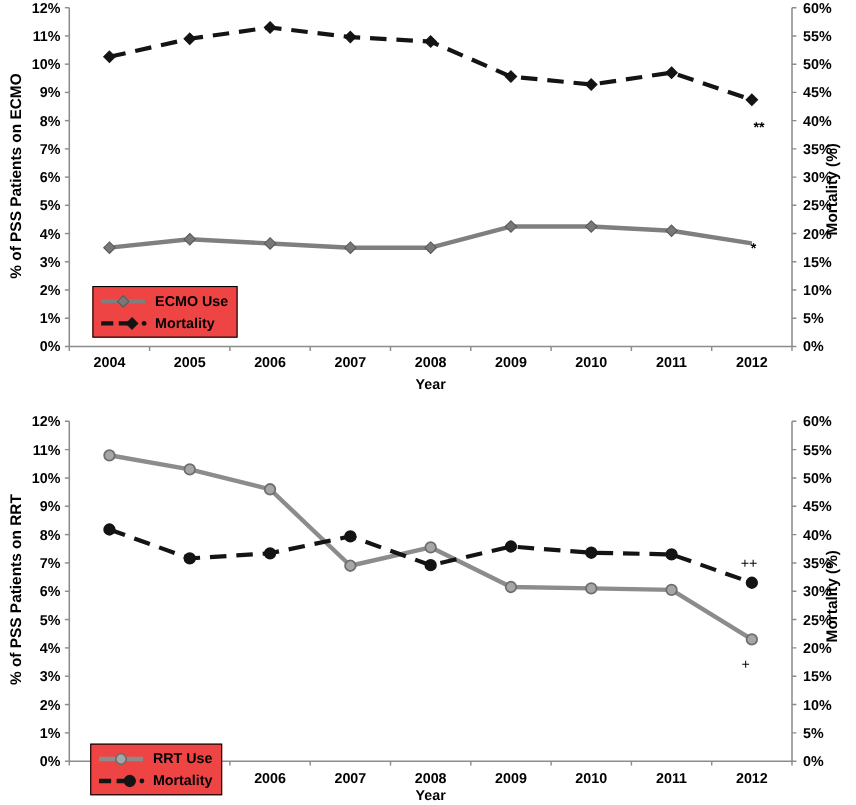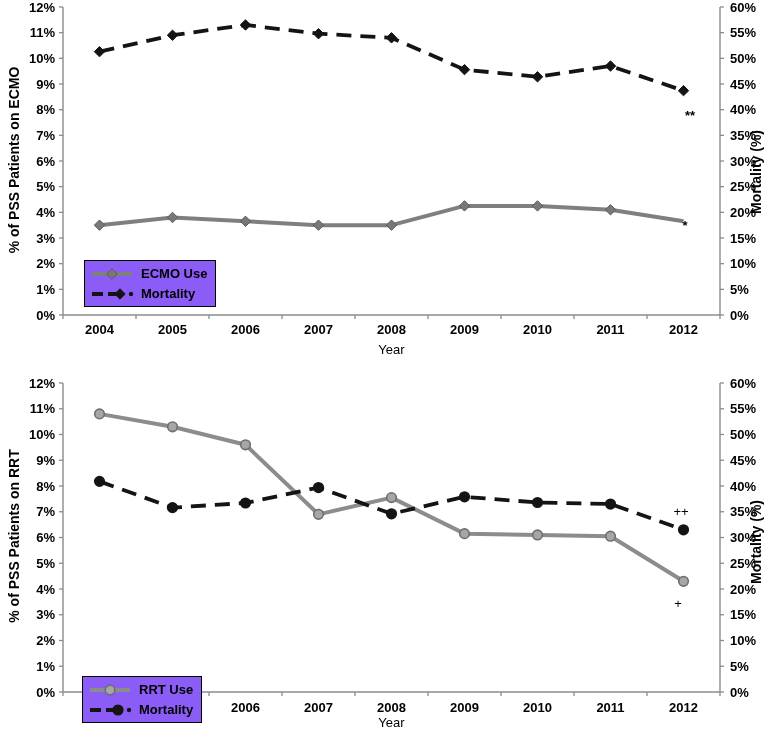--- a/index.html
+++ b/index.html
@@ -4,22 +4,22 @@
 <style>
   html,body{margin:0;padding:0;background:#ffffff;}
   body{width:778px;height:732px;font-family:"Liberation Sans",sans-serif;-webkit-font-smoothing:antialiased;}
   .figure{position:relative;width:778px;height:732px;background:#fff;}
   .chart-wrap{position:relative;width:778px;height:366px;}
   .chart-wrap svg.plot{position:absolute;left:0;top:0;}
   .y-title{position:absolute;width:320px;text-align:center;font-size:14px;font-weight:bold;color:#000;
            transform:rotate(-90deg);white-space:nowrap;line-height:18px;}
   .y-title.left{left:-146px;}
   .y-title.right{left:596px;}
-  .x-title{position:absolute;left:63px;width:657px;text-align:center;font-size:13px;font-weight:normal;color:#000;}
-  .legend{position:absolute;border:1px solid #000;background:#8b5cf6;padding:4px 8px 4px 5px;display:flex;
+  .x-title{position:absolute;left:63px;width:657px;text-align:center;font-size:13px;font-weight:bold;color:#000;}
+  .legend{position:absolute;border:1px solid #000;background:#ef4444;padding:4px 8px 4px 5px;display:flex;
           flex-direction:column;justify-content:space-around;gap:3px;}
   .legend-row{display:flex;align-items:center;gap:3px;height:17px;}
   .legend-label{font-size:13px;font-weight:bold;color:#000;white-space:nowrap;}
 </style>
 </head>
 <body>
 
 <div class="figure">
 
   <div class="chart-wrap" id="chart0">

